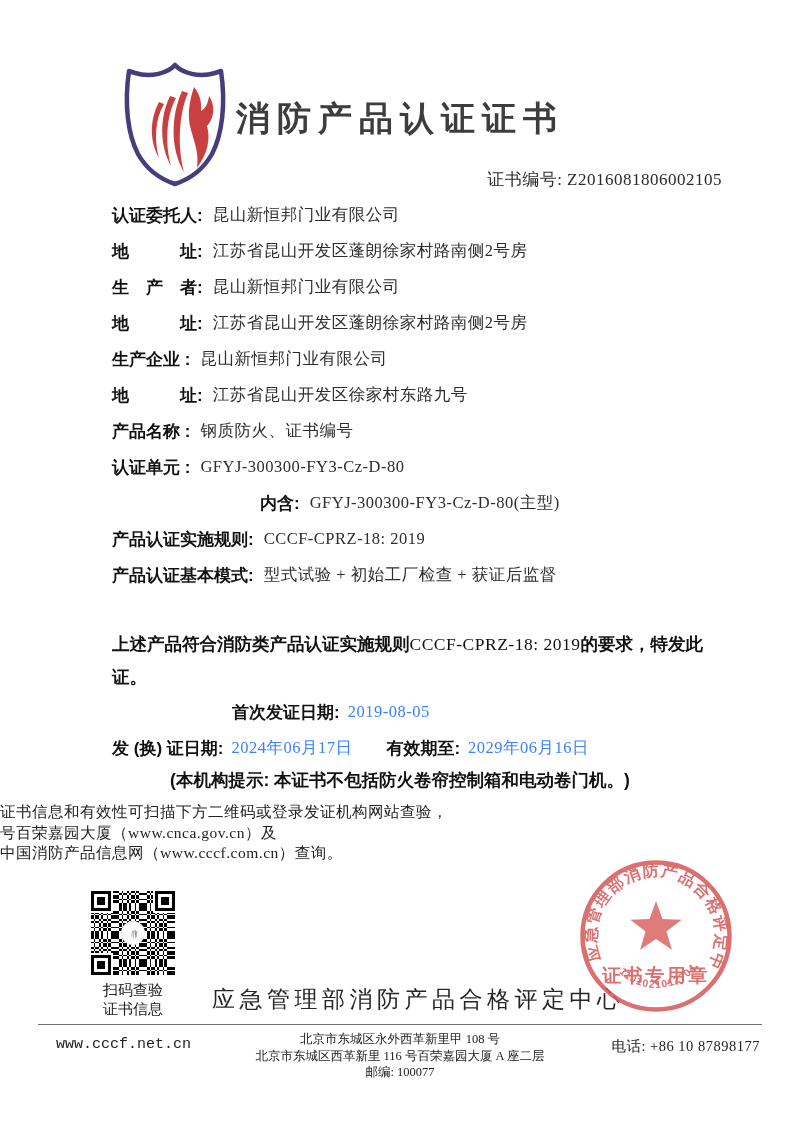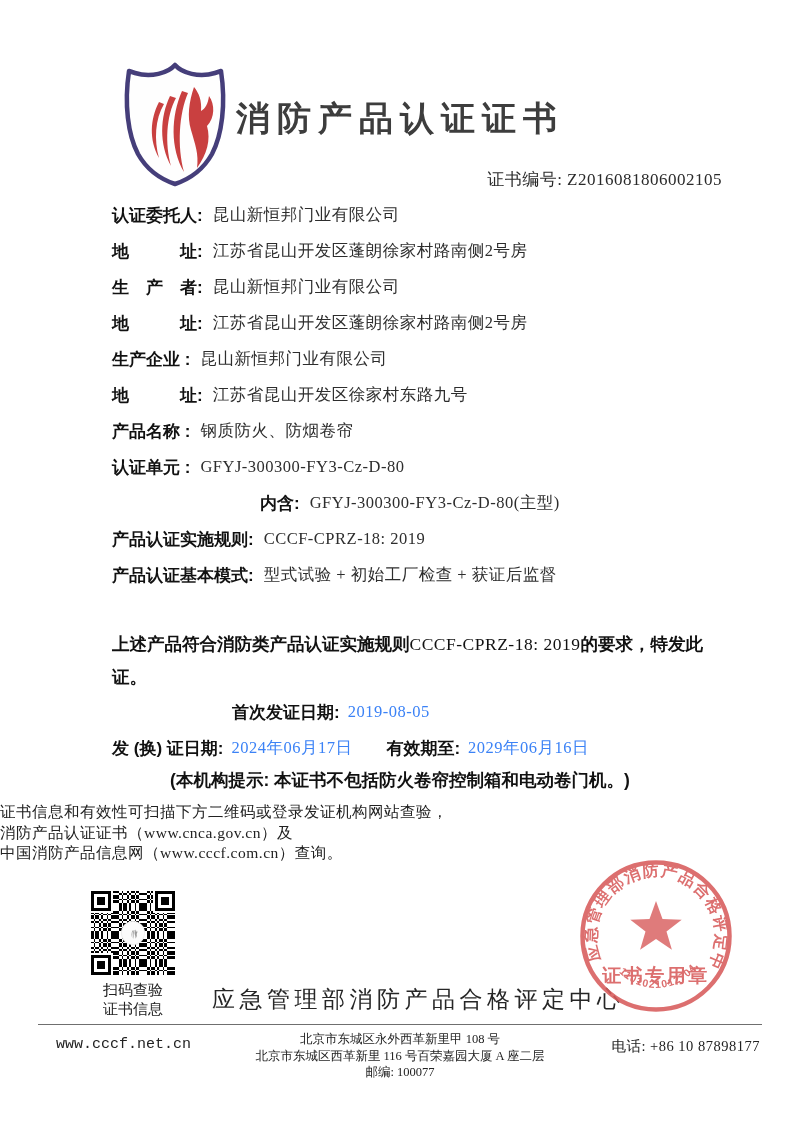--- a/index.html
+++ b/index.html
@@ -111,21 +111,21 @@
     <div class="frow">
       <span class="lbl">生产企业 :</span>
       <span class="val">昆山新恒邦门业有限公司</span>
     </div>
     <div class="frow">
       <span class="lbl">地　　　址:</span>
       <span class="val">江苏省昆山开发区徐家村东路九号</span>
     </div>
     <div class="frow">
       <span class="lbl">产品名称 :</span>
-      <span class="val">钢质防火、防烟卷帘</span>
+      <span class="val">钢质防火、证书编号</span>
     </div>
     <div class="frow">
       <span class="lbl">认证单元 :</span>
       <span class="val">GFYJ-300300-FY3-Cz-D-80</span>
     </div>
     <div class="frow indent">
       <span class="lbl">内含:</span>
       <span class="val">GFYJ-300300-FY3-Cz-D-80(主型)</span>
     </div>
     <div class="frow">
@@ -152,21 +152,21 @@
       <span class="val">2024年06月17日</span>
       <span class="gap"></span>
       <span class="lbl">有效期至:</span>
       <span class="val">2029年06月16日</span>
     </div>
   </div>
   <div class="note">(本机构提示: 本证书不包括防火卷帘控制箱和电动卷门机。)</div>
 
   <div class="notice">
     <div>证书信息和有效性可扫描下方二维码或登录发证机构网站查验，</div>
-    <div>消防产品认证证书（www.cnca.gov.cn）及</div>
+    <div>号百荣嘉园大厦（www.cnca.gov.cn）及</div>
     <div>中国消防产品信息网（www.cccf.com.cn）查询。</div>
   </div>
 
   <div class="qrwrap">
     <div class="qr">
       <div class="finder f-tl"></div>
       <div class="finder f-tr"></div>
       <div class="finder f-bl"></div>
       <div class="qrlogo">
         <svg width="14" height="15" viewBox="0 0 120 132">

